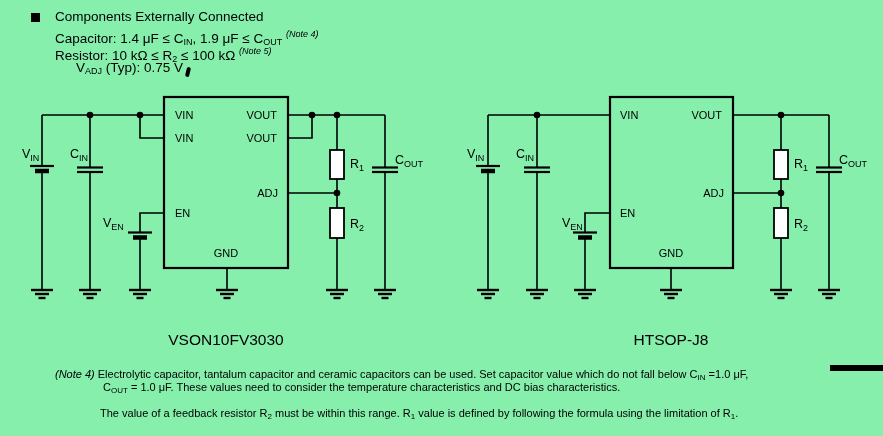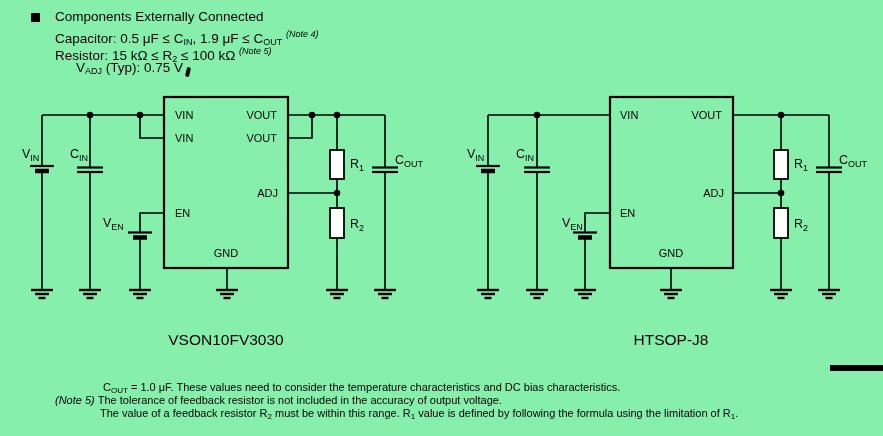--- a/index.html
+++ b/index.html
@@ -35,25 +35,25 @@
 </head>
 <body>
 
 <div class="page">
 
   <div class="bullet"></div>
   <div class="hline" style="left:55px;top:9px;">
     <span>Components Externally Connected</span>
   </div>
   <div class="hline" style="left:55px;top:26px;">
-    <span>Capacitor: 0.5 μF ≤ C</span><span class="hsub">IN</span><span>, 1.9 μF ≤ C</span><span class="hsub">OUT</span>
+    <span>Capacitor: 1.4 μF ≤ C</span><span class="hsub">IN</span><span>, 1.9 μF ≤ C</span><span class="hsub">OUT</span>
     <span class="supnote">(Note 4)</span>
   </div>
   <div class="hline" style="left:55px;top:43px;">
-    <span>Resistor: 15 kΩ ≤ R</span><span class="hsub">2</span><span> ≤ 100 kΩ</span>
+    <span>Resistor: 10 kΩ ≤ R</span><span class="hsub">2</span><span> ≤ 100 kΩ</span>
     <span class="supnote">(Note 5)</span>
   </div>
   <div class="hline" style="left:58px;top:60px;margin-left:18px;">
     <span>V</span><span class="hsub">ADJ</span><span> (Typ): 0.75 V</span>
   </div>
   <div class="stray"></div>
 
   <svg class="schem" width="883" height="260" viewBox="0 0 883 260">
     <defs>
       <g id="gndsym">
@@ -175,24 +175,24 @@
       <text class="cmp" x="467" y="68"><tspan>V</tspan><tspan class="s" dy="3">IN</tspan></text>
       <text class="cmp" x="516" y="68"><tspan>C</tspan><tspan class="s" dy="3">IN</tspan></text>
       <text class="cmp" x="562" y="137"><tspan>V</tspan><tspan class="s" dy="3">EN</tspan></text>
       <text class="cmp" x="794" y="78"><tspan>R</tspan><tspan class="s" dy="3">1</tspan></text>
       <text class="cmp" x="794" y="138"><tspan>R</tspan><tspan class="s" dy="3">2</tspan></text>
       <text class="cmp" x="839" y="74"><tspan>C</tspan><tspan class="s" dy="3">OUT</tspan></text>
       <text class="capt" x="671" y="255" text-anchor="middle">HTSOP-J8</text>
     </g>
   </svg>
 
+  <div class="nline" style="left:55px;top:368px;">
+    <span class="ntag">(Note 4)</span><span>Electrolytic capacitor, tantalum capacitor and ceramic capacitors can be used. Set capacitor value which do not fall below C</span><span class="nsub">IN</span><span> =1.0 μF,</span>
+  </div>
   <div class="nline" style="left:103px;top:381px;text-align:center;">
     <span>C</span><span class="nsub">OUT</span><span> = 1.0 μF. These values need to consider the temperature characteristics and DC bias characteristics.</span>
-  </div>
-  <div class="nline" style="left:55px;top:394px;">
-    <span class="ntag">(Note 5)</span><span>The tolerance of feedback resistor is not included in the accuracy of output voltage.</span>
   </div>
   <div class="nline" style="left:100px;top:407px;">
     <span>The value of a feedback resistor R</span><span class="nsub">2</span><span> must be within this range. R</span><span class="nsub">1</span><span> value is defined by following the formula using the limitation of R</span><span class="nsub">1</span><span>.</span>
   </div>
 
   <div class="redact"></div>
 </div>
 
 </body></html>

